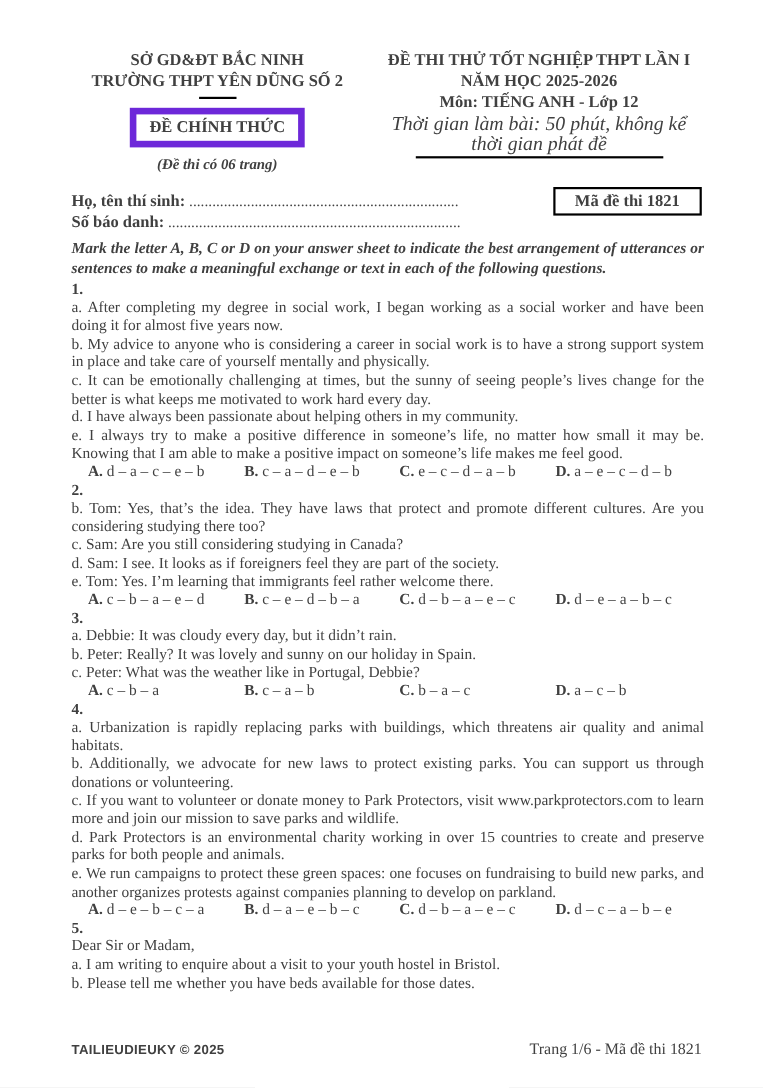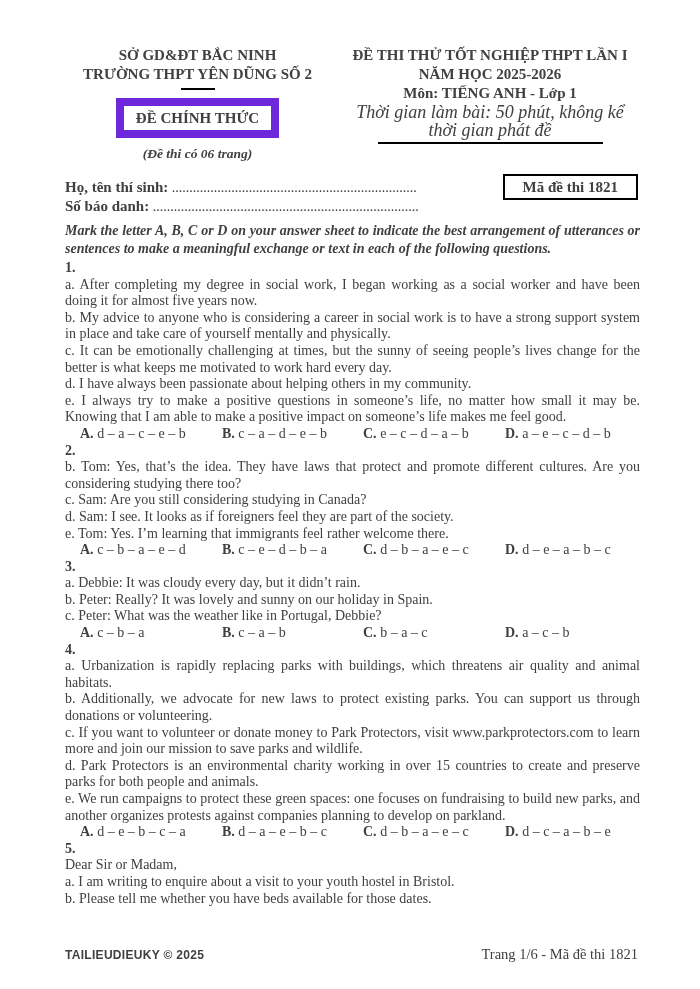--- a/index.html
+++ b/index.html
@@ -18,21 +18,21 @@
   
   .hdr { display:flex; }
   .h-left { width:265px; text-align:center; }
   .h-right { flex:1; text-align:center; padding-left:10px; }
   .h-left .l1, .h-right .r1, .h-right .r2, .h-right .r3 {
     font-weight:bold; font-size:15px; line-height:19px;
   }
   .short-rule { width:34px; border-top:2px solid #000; margin:4px auto 8px; }
   .official-box {
     display:inline-block;
-    border:8px solid #6d28d9;
+    border:6px solid #6d28d9;
     padding:4px 12px 3px;
     font-weight:bold; font-size:15px;
   }
   .pages-note { font-style:italic; font-weight:bold; font-size:13.5px; margin-top:8px; }
   .duration { font-style:italic; font-size:18px; line-height:18px; }
   .rule { width:225px; border-top:2px solid #000; margin:3px auto 0; }
   
   .candidate { position:relative; margin-top:16px; line-height:19px; }
   .cand-label { font-weight:bold; font-size:15px; }
   .dots { font-size:14px; }
@@ -83,21 +83,21 @@
       <div class="l1">TRƯỜNG THPT YÊN DŨNG SỐ 2</div>
       <div class="short-rule"></div>
       <div>
         <span class="official-box">ĐỀ CHÍNH THỨC</span>
       </div>
       <div class="pages-note">(Đề thi có 06 trang)</div>
     </div>
     <div class="h-right">
       <div class="r1">ĐỀ THI THỬ TỐT NGHIỆP THPT LẦN I</div>
       <div class="r2">NĂM HỌC 2025-2026</div>
-      <div class="r3">Môn: TIẾNG ANH - Lớp 1</div>
+      <div class="r3">Môn: TIẾNG ANH - Lớp 12</div>
       <div class="duration">Thời gian làm bài: 50 phút, không kể thời gian phát đề</div>
       <div class="rule"></div>
     </div>
   </div>
 
   <div class="candidate">
     <div>
       <span class="cand-label">Họ, tên thí sinh:</span>
       <span class="dots">......................................................................</span>
     </div>
@@ -110,21 +110,21 @@
 
   <p class="instruction">Mark the letter A, B, C or D on your answer sheet to indicate the best arrangement of utterances or sentences to make a meaningful exchange or text in each of the following questions.</p>
 
   <div id="questions">
       <div class="question">
         <p class="qnum">1.</p>
         <p class="qitem">a. After completing my degree in social work, I began working as a social worker and have been doing it for almost five years now.</p>
         <p class="qitem">b. My advice to anyone who is considering a career in social work is to have a strong support system in place and take care of yourself mentally and physically.</p>
         <p class="qitem">c. It can be emotionally challenging at times, but the sunny of seeing people’s lives change for the better is what keeps me motivated to work hard every day.</p>
         <p class="qitem">d. I have always been passionate about helping others in my community.</p>
-        <p class="qitem">e. I always try to make a positive questions in someone’s life, no matter how small it may be. Knowing that I am able to make a positive impact on someone’s life makes me feel good.</p>
+        <p class="qitem">e. I always try to make a positive difference in someone’s life, no matter how small it may be. Knowing that I am able to make a positive impact on someone’s life makes me feel good.</p>
         <div class="opts">
           <span class="opt"><b>A.</b><span> d – a – c – e – b</span></span>
           <span class="opt"><b>B.</b><span> c – a – d – e – b</span></span>
           <span class="opt"><b>C.</b><span> e – c – d – a – b</span></span>
           <span class="opt"><b>D.</b><span> a – e – c – d – b</span></span>
         </div>
       </div>
       <div class="question">
         <p class="qnum">2.</p>
         <p class="qitem">b. Tom: Yes, that’s the idea. They have laws that protect and promote different cultures. Are you considering studying there too?</p>

